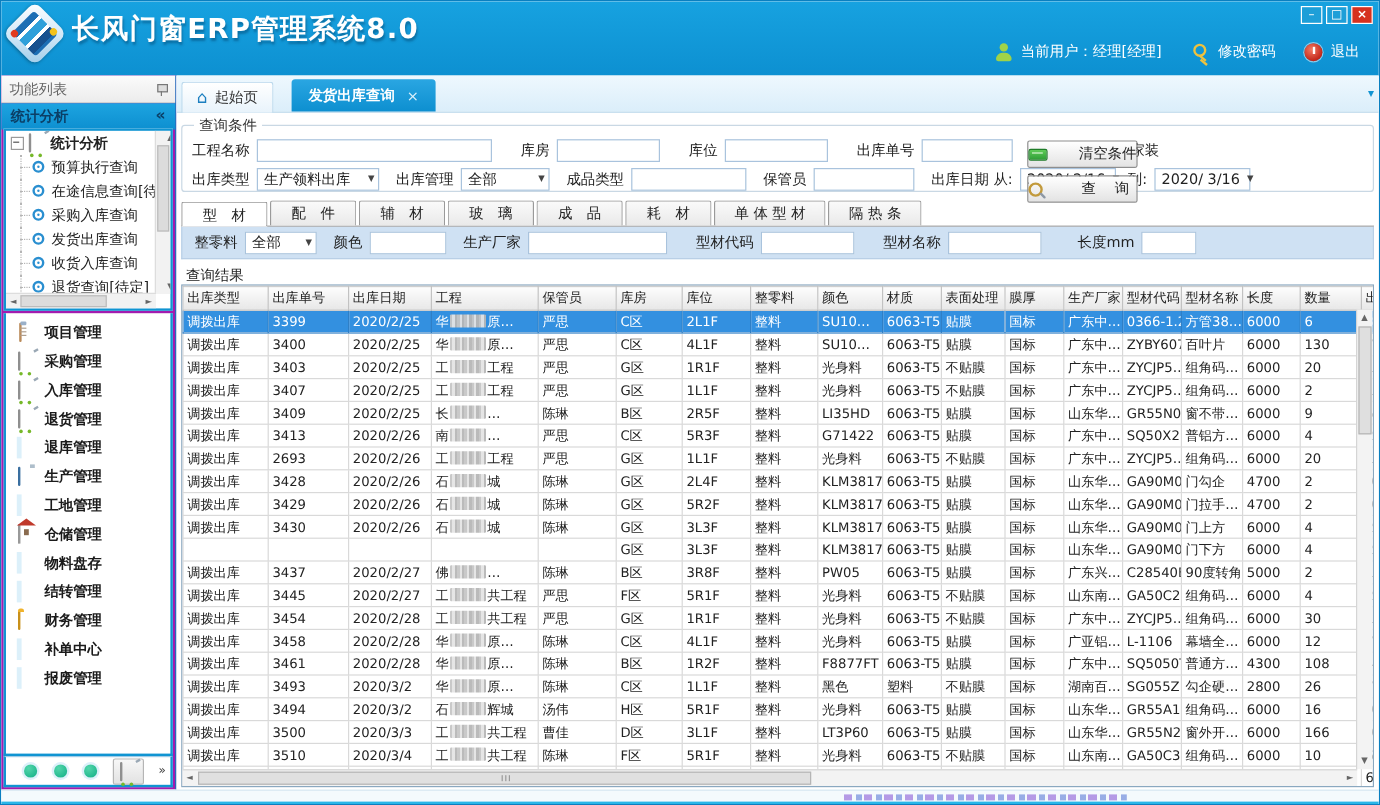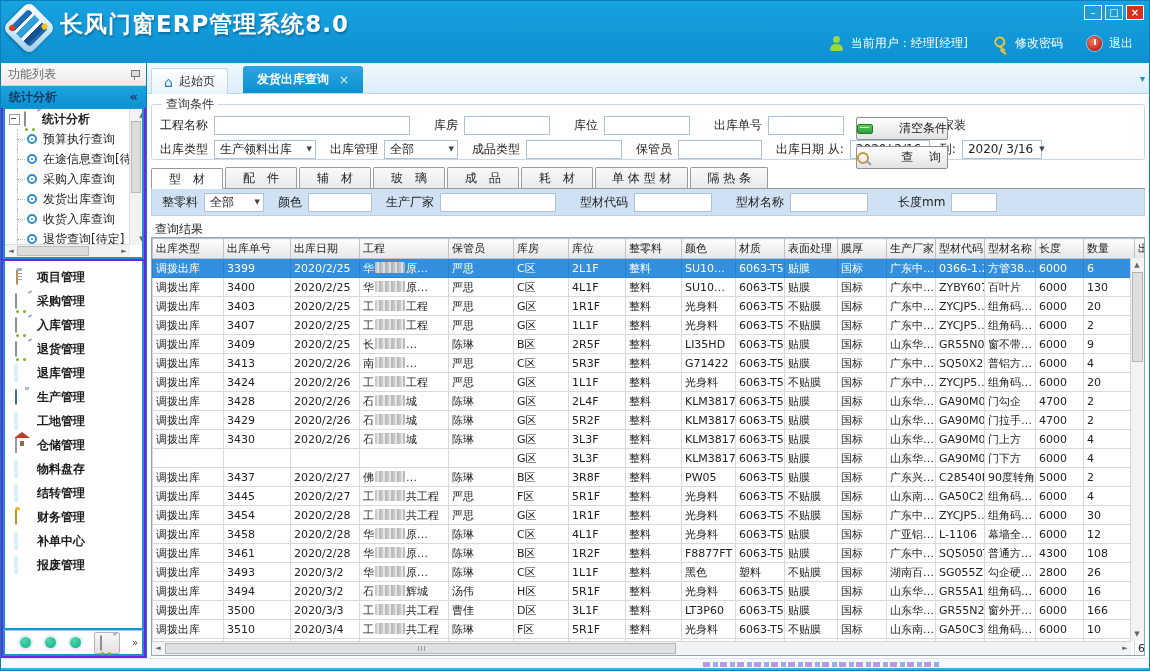--- a/index.html
+++ b/index.html
@@ -21,21 +21,21 @@
   .user-icon{width:15px;height:15px;position:relative;display:inline-block}
   .user-icon::before{content:"";position:absolute;left:4px;top:0;width:7px;height:7px;border-radius:50%;background:#9fd348}
   .user-icon::after{content:"";position:absolute;left:1px;bottom:0;width:13px;height:7px;border-radius:6px 6px 2px 2px;background:#9fd348}
   .key-icon{width:16px;height:16px;position:relative;display:inline-block;transform:rotate(40deg)}
   .key-icon::before{content:"";position:absolute;left:1px;top:1px;width:7px;height:7px;border:2px solid #eec23e;border-radius:50%}
   .key-icon::after{content:"";position:absolute;left:9px;top:9px;width:7px;height:2px;background:#eec23e;box-shadow:3px 2px 0 -0px #eec23e}
   .power-icon{width:15px;height:15px;border-radius:50%;background:radial-gradient(circle at 40% 35%,#f47a63,#c2271a 70%);position:relative;display:inline-block;box-shadow:0 0 0 1px rgba(255,255,255,.5)}
   .power-icon::after{content:"";position:absolute;left:7px;top:3px;width:2px;height:6px;background:#fff}
 
   
-  .sidebar{position:absolute;left:0;top:62px;width:146px;bottom:12px;background:#6d28d9;border-right:1px solid #0a7fc0;box-sizing:border-box}
+  .sidebar{position:absolute;left:0;top:62px;width:146px;bottom:12px;background:#a21caf;border-right:1px solid #0a7fc0;box-sizing:border-box}
   .panel-title{height:22px;background:linear-gradient(#fbfbfb,#ececec);border-bottom:1px solid #d0d0d0;color:#666;line-height:22px;padding:0 7px;display:flex;justify-content:space-between;align-items:center}
   .pin-icon{width:9px;height:9px;position:relative;display:inline-block}
   .pin-icon::before{content:"";position:absolute;left:1px;top:0;width:7px;height:5px;border:1px solid #777;background:#ddd}
   .pin-icon::after{content:"";position:absolute;left:4px;top:6px;width:1px;height:4px;background:#777}
   .group-header{height:22px;background:linear-gradient(#1da4e0,#0d8fd0);color:#0b3f66;font-weight:bold;line-height:22px;padding:0 8px;display:flex;justify-content:space-between;align-items:center}
   .group-header .collapse{color:#0b3f66;font-size:13px}
   .tree-panel{position:absolute;left:2px;right:2px;top:44px;height:152px;border:2px solid #1094d2;background:#fff;overflow:hidden;box-sizing:border-box}
   .tree-inner{position:absolute;left:0;top:0;right:12px;bottom:12px;overflow:hidden}
   .tree-root{display:flex;align-items:center;gap:4px;height:20px;padding-left:4px;font-weight:bold;white-space:nowrap}
   .minusbox{width:9px;height:9px;border:1px solid #9a9a9a;background:#fff;position:relative;flex:0 0 9px}
@@ -508,21 +508,21 @@
               <td>国标</td>
               <td>广东中…</td>
               <td>SQ50X2…</td>
               <td>普铝方…</td>
               <td>6000</td>
               <td>4</td>
               <td>24</td>
             </tr>
             <tr>
               <td>调拨出库</td>
-              <td>3424</td>
+              <td>2693</td>
               <td>2020/2/26</td>
               <td>工<span class="pix pix-wide"></span>工程</td>
               <td>严思</td>
               <td>G区</td>
               <td>1L1F</td>
               <td>整料</td>
               <td>光身料</td>
               <td>6063-T5</td>
               <td>不贴膜</td>
               <td>国标</td>

